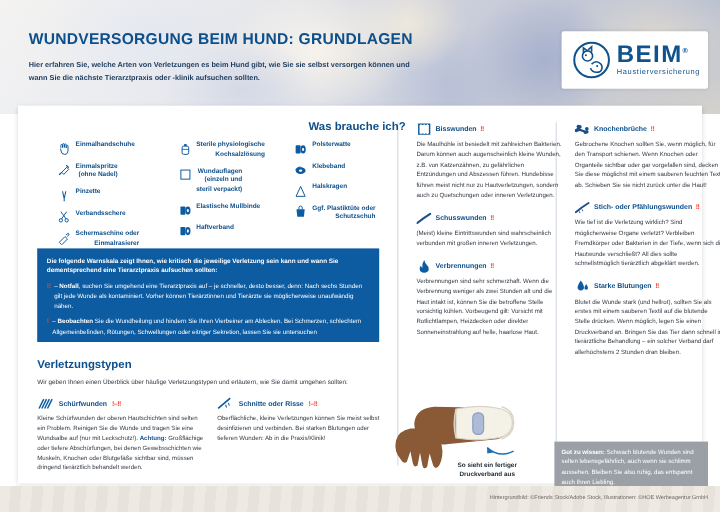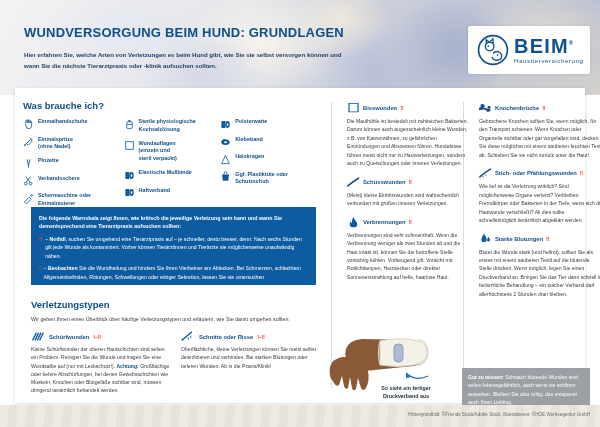--- a/index.html
+++ b/index.html
@@ -58,21 +58,21 @@
     position:absolute;left:15px;top:88px;width:570px;height:315px;
     background:#ffffff;box-shadow:0 1px 4px rgba(0,0,0,.16);
   }
   .colsep{position:absolute;top:14px;width:1px;height:286px;background:#d8dde4;}
 
   .sec-title{
     font-size:9.5px;font-weight:bold;color:#0d4f8b;
   }
 
   
-  .need{position:absolute;left:8px;top:12px;width:290px;}
+  .need{position:absolute;left:33px;top:12px;width:290px;text-align:right;}
   .need-cols{display:flex;margin-top:7px;}
   .need-col{display:flex;flex-direction:column;gap:6px;}
   .need-col.c1{width:104px;}
   .need-col.c2{width:100px;}
   .need-col.c3{width:96px;}
   .need-item{display:flex;align-items:flex-start;gap:4px;}
   .need-ic{width:11px;height:11px;flex:none;margin-top:.5px;}
   .need-lb{font-size:5.4px;line-height:1.45;color:#0d4f8b;font-weight:bold;}
 
   

